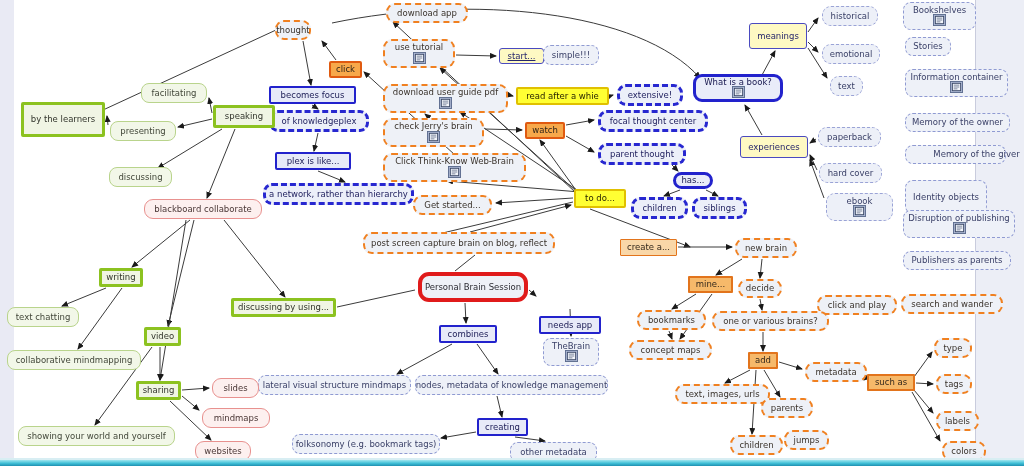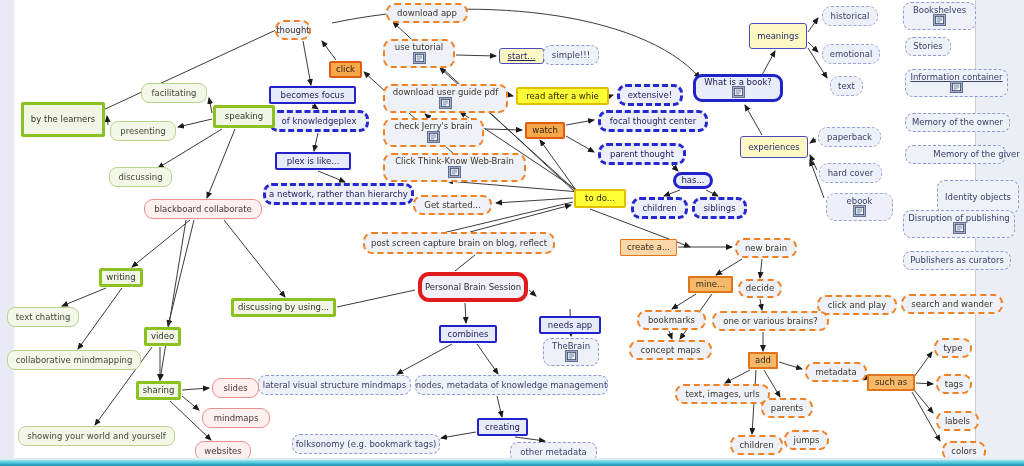--- a/index.html
+++ b/index.html
@@ -203,51 +203,51 @@
           <svg class="ico" viewBox="0 0 14 13">
             <rect x="0.5" y="0.5" width="13" height="12" fill="#aebad6" stroke="#5a6a8c"></rect>
             <rect x="2.5" y="2.5" width="9" height="8" fill="#f3f6fb" stroke="#3c4a66"></rect>
             <path d="M4,4.5 H10 M4,6.5 H10 M4,8.5 H8" stroke="#55637f" stroke-width="0.8"></path>
           </svg>
         </span>
       </div>
       <div class="node b-lite" style="left: 905px; top: 37px; width: 46px; height: 19px; font-size: 8.5px;">
         <span class="lbl">Stories</span>
       </div>
-      <div class="node b-lite" style="left: 905px; top: 69px; width: 103px; height: 28px; font-size: 8.5px; text-decoration: underline;">
+      <div class="node b-lite" style="left: 905px; top: 69px; width: 103px; height: 28px; font-size: 8.5px;">
         <span class="lbl">Information container</span>
         <span>
           <svg class="ico" viewBox="0 0 14 13">
             <rect x="0.5" y="0.5" width="13" height="12" fill="#aebad6" stroke="#5a6a8c"></rect>
             <rect x="2.5" y="2.5" width="9" height="8" fill="#f3f6fb" stroke="#3c4a66"></rect>
             <path d="M4,4.5 H10 M4,6.5 H10 M4,8.5 H8" stroke="#55637f" stroke-width="0.8"></path>
           </svg>
         </span>
       </div>
       <div class="node b-lite" style="left: 905px; top: 113px; width: 105px; height: 19px; font-size: 8.5px;">
         <span class="lbl">Memory of the owner</span>
       </div>
       <div class="node b-lite" style="left: 905px; top: 145px; width: 101px; height: 19px; font-size: 8.5px; padding-left: 48px;">
         <span class="lbl">Memory of the giver</span>
       </div>
-      <div class="node b-lite" style="left: 905px; top: 180px; width: 82px; height: 34px; font-size: 8.5px; margin-left: 32px;">
+      <div class="node b-lite" style="left: 905px; top: 180px; width: 82px; height: 34px; font-size: 8.5px;">
         <span class="lbl">Identity objects</span>
       </div>
       <div class="node b-lite" style="left: 903px; top: 210px; width: 112px; height: 28px; font-size: 8.5px;">
         <span class="lbl">Disruption of publishing</span>
         <span>
           <svg class="ico" viewBox="0 0 14 13">
             <rect x="0.5" y="0.5" width="13" height="12" fill="#aebad6" stroke="#5a6a8c"></rect>
             <rect x="2.5" y="2.5" width="9" height="8" fill="#f3f6fb" stroke="#3c4a66"></rect>
             <path d="M4,4.5 H10 M4,6.5 H10 M4,8.5 H8" stroke="#55637f" stroke-width="0.8"></path>
           </svg>
         </span>
       </div>
       <div class="node b-lite" style="left: 903px; top: 251px; width: 108px; height: 19px; font-size: 8.5px;">
-        <span class="lbl">Publishers as curators</span>
+        <span class="lbl">Publishers as parents</span>
       </div>
       <div class="node g-soft" style="left: 141px; top: 83px; width: 66px; height: 20px; font-size: 8.5px;">
         <span class="lbl">facilitating</span>
       </div>
       <div class="node b-solid" style="left: 269px; top: 86px; width: 87px; height: 18px; font-size: 8.5px;">
         <span class="lbl">becomes focus</span>
       </div>
       <div class="node o-dash" style="left: 383px; top: 84px; width: 125px; height: 29px; font-size: 8.5px;">
         <span class="lbl">download user guide pdf</span>
         <span>

